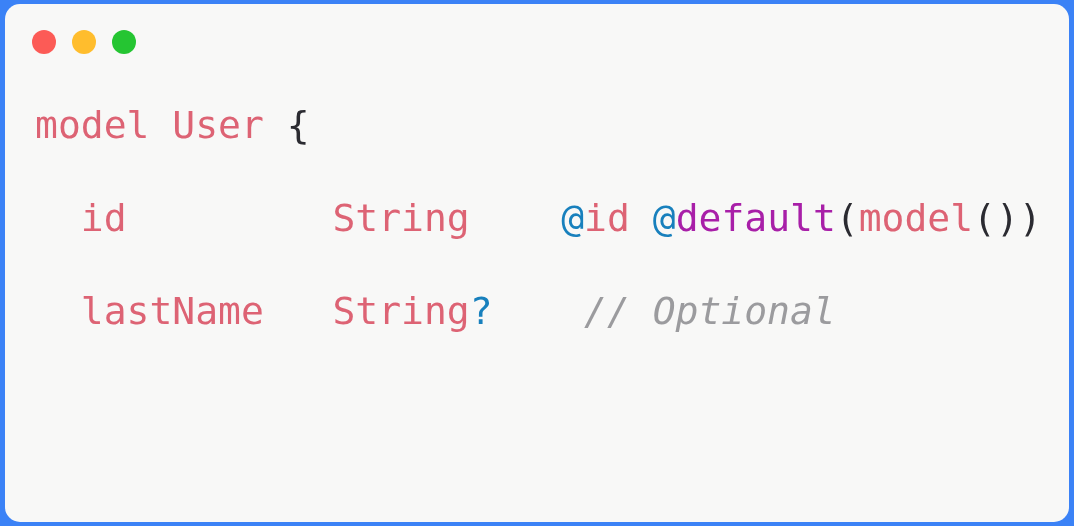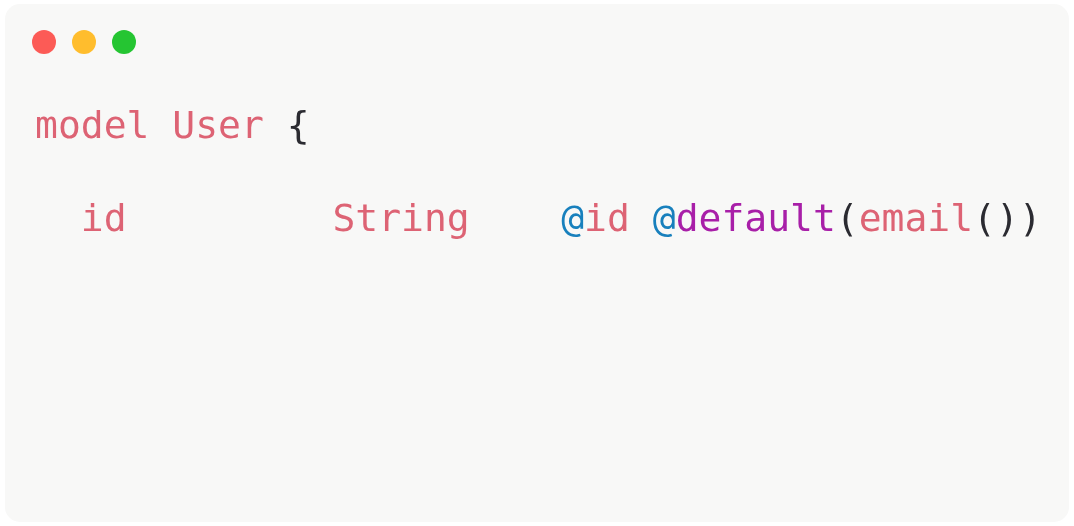--- a/index.html
+++ b/index.html
@@ -12,21 +12,21 @@
     width: 1074px;
     height: 526px;
     overflow: hidden;
     font-family: "DejaVu Sans Mono", "Liberation Mono", monospace;
   }
 
   .stage {
     position: relative;
     width: 1074px;
     height: 526px;
-    background: #ffffff;
+    background: #3b82f6;
     box-sizing: border-box;
     display: flex;
     align-items: center;
     justify-content: center;
   }
 
   .code-window {
     position: absolute;
     left: 5px;
     top: 4px;
@@ -111,21 +111,22 @@
     <div class="titlebar">
       <div class="dots">
         <span class="dot dot-close" style="background: rgb(252, 91, 86);"></span>
         <span class="dot dot-min" style="background: rgb(255, 189, 45);"></span>
         <span class="dot dot-max" style="background: rgb(37, 197, 50);"></span>
       </div>
     </div>
 
     <div class="code-area">
       <pre class="code" id="code-block"><span class="line"><span class="t-key">model User </span><span class="t-punc">{</span></span>
-<span class="line"><span class="t-key">  id         String    </span><span class="t-at">@</span><span class="t-key">id </span><span class="t-at">@</span><span class="t-attr-fn">default</span><span class="t-punc">(</span><span class="t-key">email</span><span class="t-punc">())</span></span>
+<span class="line"><span class="t-key">  id         String    </span><span class="t-at">@</span><span class="t-key">id </span><span class="t-at">@</span><span class="t-attr-fn">default</span><span class="t-punc">(</span><span class="t-key">model</span><span class="t-punc">())</span></span>
+<span class="line"><span class="t-key">  lastName   String</span><span class="t-opt">?</span><span class="t-punc">    </span><span class="t-comment">// Optional</span></span>
 
 
 </pre>
     </div>
 
   </div>
 
 </div>
 
 </body></html>

